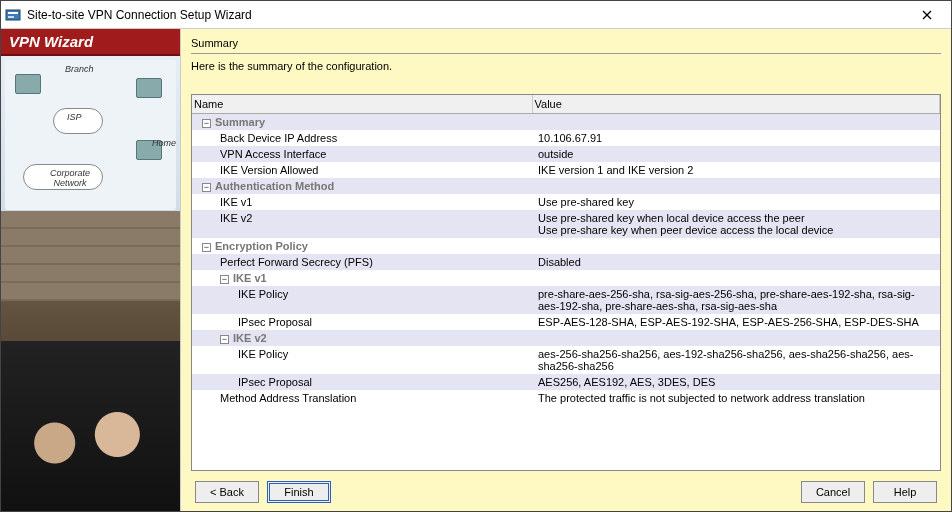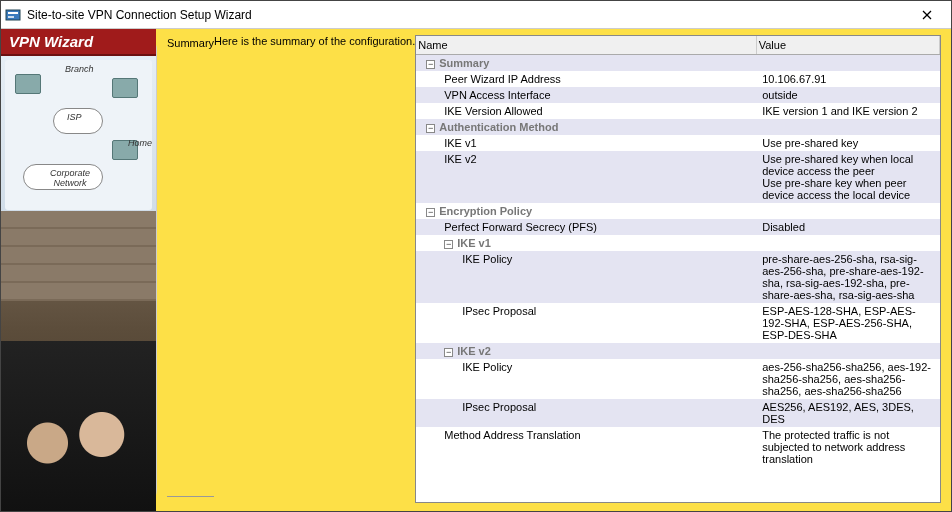--- a/index.html
+++ b/index.html
@@ -9,21 +9,21 @@
     font-size: 11px;
     background: #fff;
     color: #000;
   }
   .window {
     width: 952px;
     height: 512px;
     border: 1px solid #444;
     display: flex;
     flex-direction: column;
-    background: #fde047;
+    background: #fef9c3;
   }
   .titlebar {
     height: 28px;
     background: #fff;
     border-bottom: 1px solid #ccc;
     display: flex;
     align-items: center;
     padding: 0 4px;
   }
   .titlebar .app-icon {
@@ -36,25 +36,24 @@
     width: 40px; height: 28px;
     display: flex; align-items: center; justify-content: center;
     cursor: pointer;
   }
   .body {
     flex: 1;
     display: flex;
     overflow: hidden;
   }
   .sidebar {
-    width: 156px;
+    width: 180px;
     display: flex;
     flex-direction: column;
     border-right: 1px solid #ccc;
-    border-radius: 22px;
   }
   .sidebar-header {
     background: #a01b1b;
     color: #fff;
     font-weight: bold;
     font-style: italic;
     font-size: 15px;
     padding: 4px 8px;
     border-bottom: 2px solid #6b0f0f;
   }
@@ -86,33 +85,33 @@
   }
   .people {
     position: absolute; bottom: 0; left: 0; right: 0; height: 170px;
     background: radial-gradient(circle at 30% 60%, #c9a887 0 20px, transparent 21px),
                 radial-gradient(circle at 65% 55%, #d9b89a 0 22px, transparent 23px),
                 linear-gradient(#222, #111);
   }
   .content {
     flex: 1;
     display: flex;
-    flex-direction: row;
+    flex-direction: column;
     padding: 6px 10px 8px 10px;
     overflow: hidden;
   }
   .section-title {
     font-size: 11px;
     padding: 2px 0 4px 0;
     border-bottom: 1px solid #999;
     margin-bottom: 6px;
   }
   .section-desc {
     font-size: 11px;
-    margin-bottom: 16px;
+    margin-bottom: 22px;
   }
   .table-wrap {
     flex: 1;
     border: 1px solid #888;
     overflow: auto;
     background: #fff;
   }
   table {
     width: 100%;
     border-collapse: collapse;
@@ -226,21 +225,21 @@
               <th>Name</th>
               <th>Value</th>
             </tr>
           </thead>
           <tbody>
             <tr class="stripe">
               <td><span class="ind0g"><span class="toggle">−</span><span class="group">Summary</span></span></td>
               <td></td>
             </tr>
             <tr>
-              <td><span class="ind1">Peer Wizard IP Address</span></td>
+              <td><span class="ind1">Back Device IP Address</span></td>
               <td>10.106.67.91</td>
             </tr>
             <tr class="stripe">
               <td><span class="ind1">VPN Access Interface</span></td>
               <td>outside</td>
             </tr>
             <tr>
               <td><span class="ind1">IKE Version Allowed</span></td>
               <td>IKE version 1 and IKE version 2</td>
             </tr>
@@ -290,15 +289,22 @@
               <td>AES256, AES192, AES, 3DES, DES</td>
             </tr>
             <tr>
               <td><span class="ind1">Method Address Translation</span></td>
               <td>The protected traffic is not subjected to network address translation</td>
             </tr>
           </tbody>
         </table>
       </div>
 
+      <div class="button-row">
+        <button class="wiz">&lt; Back</button>
+        <button class="wiz default">Finish</button>
+        <span class="spacer"></span>
+        <button class="wiz">Cancel</button>
+        <button class="wiz">Help</button>
+      </div>
     </div>
   </div>
 </div>
 
 </body></html>

